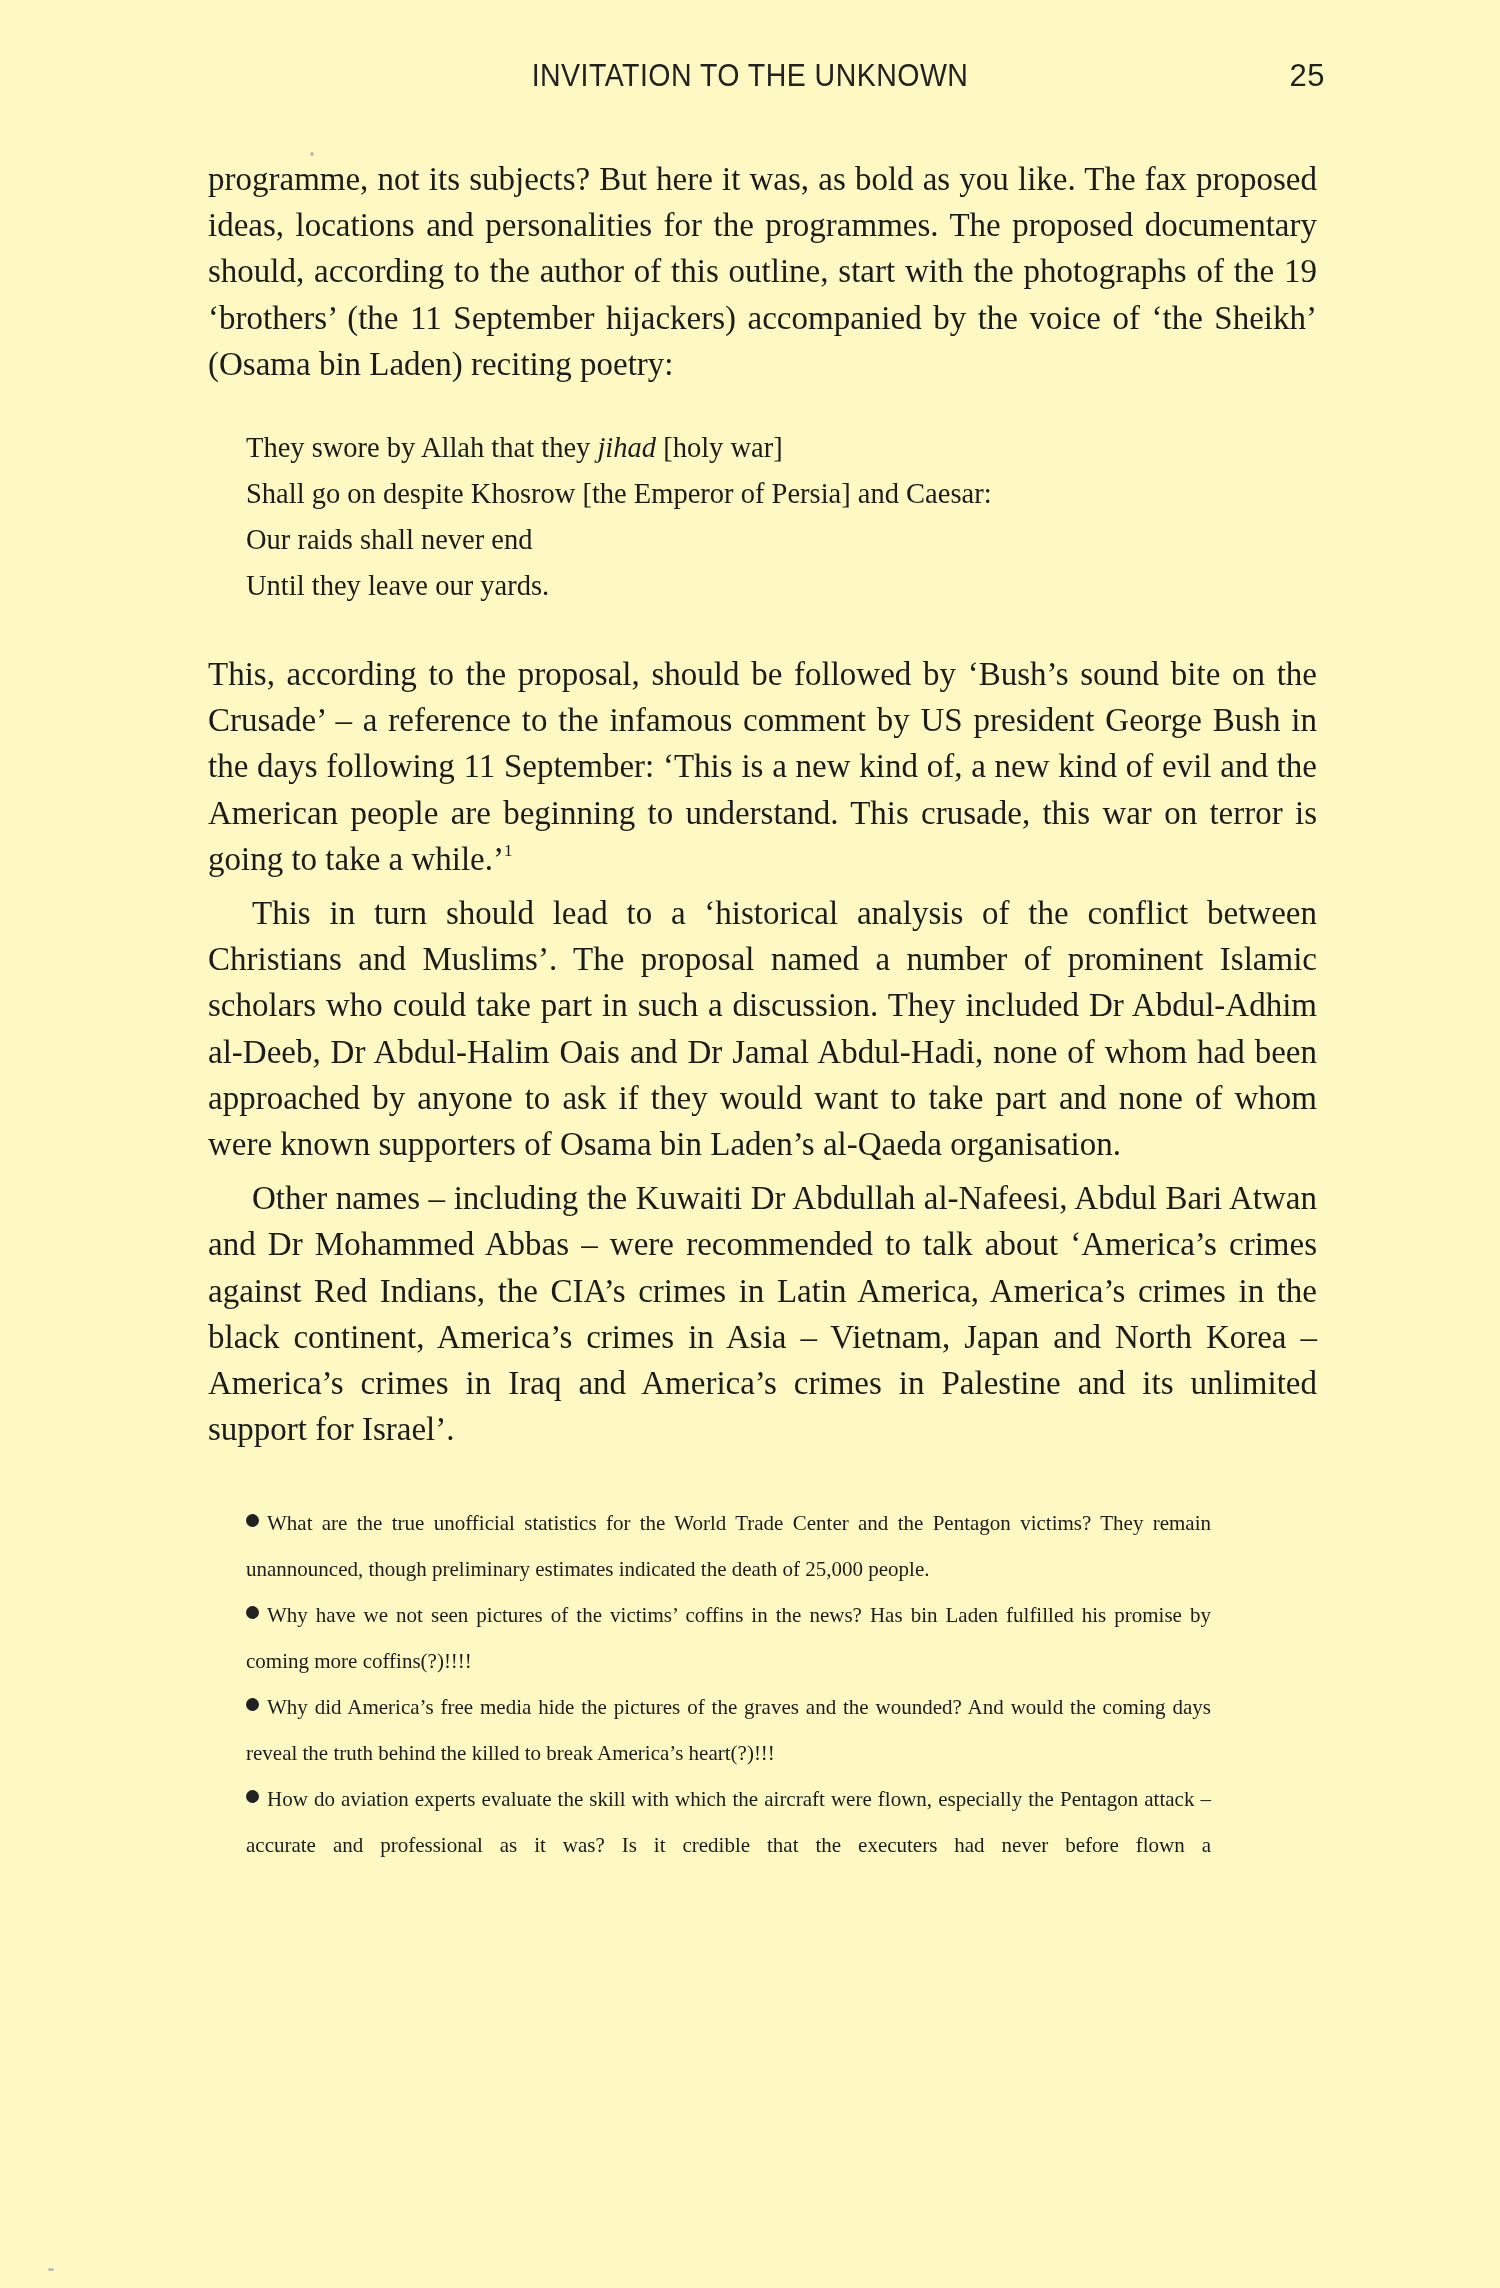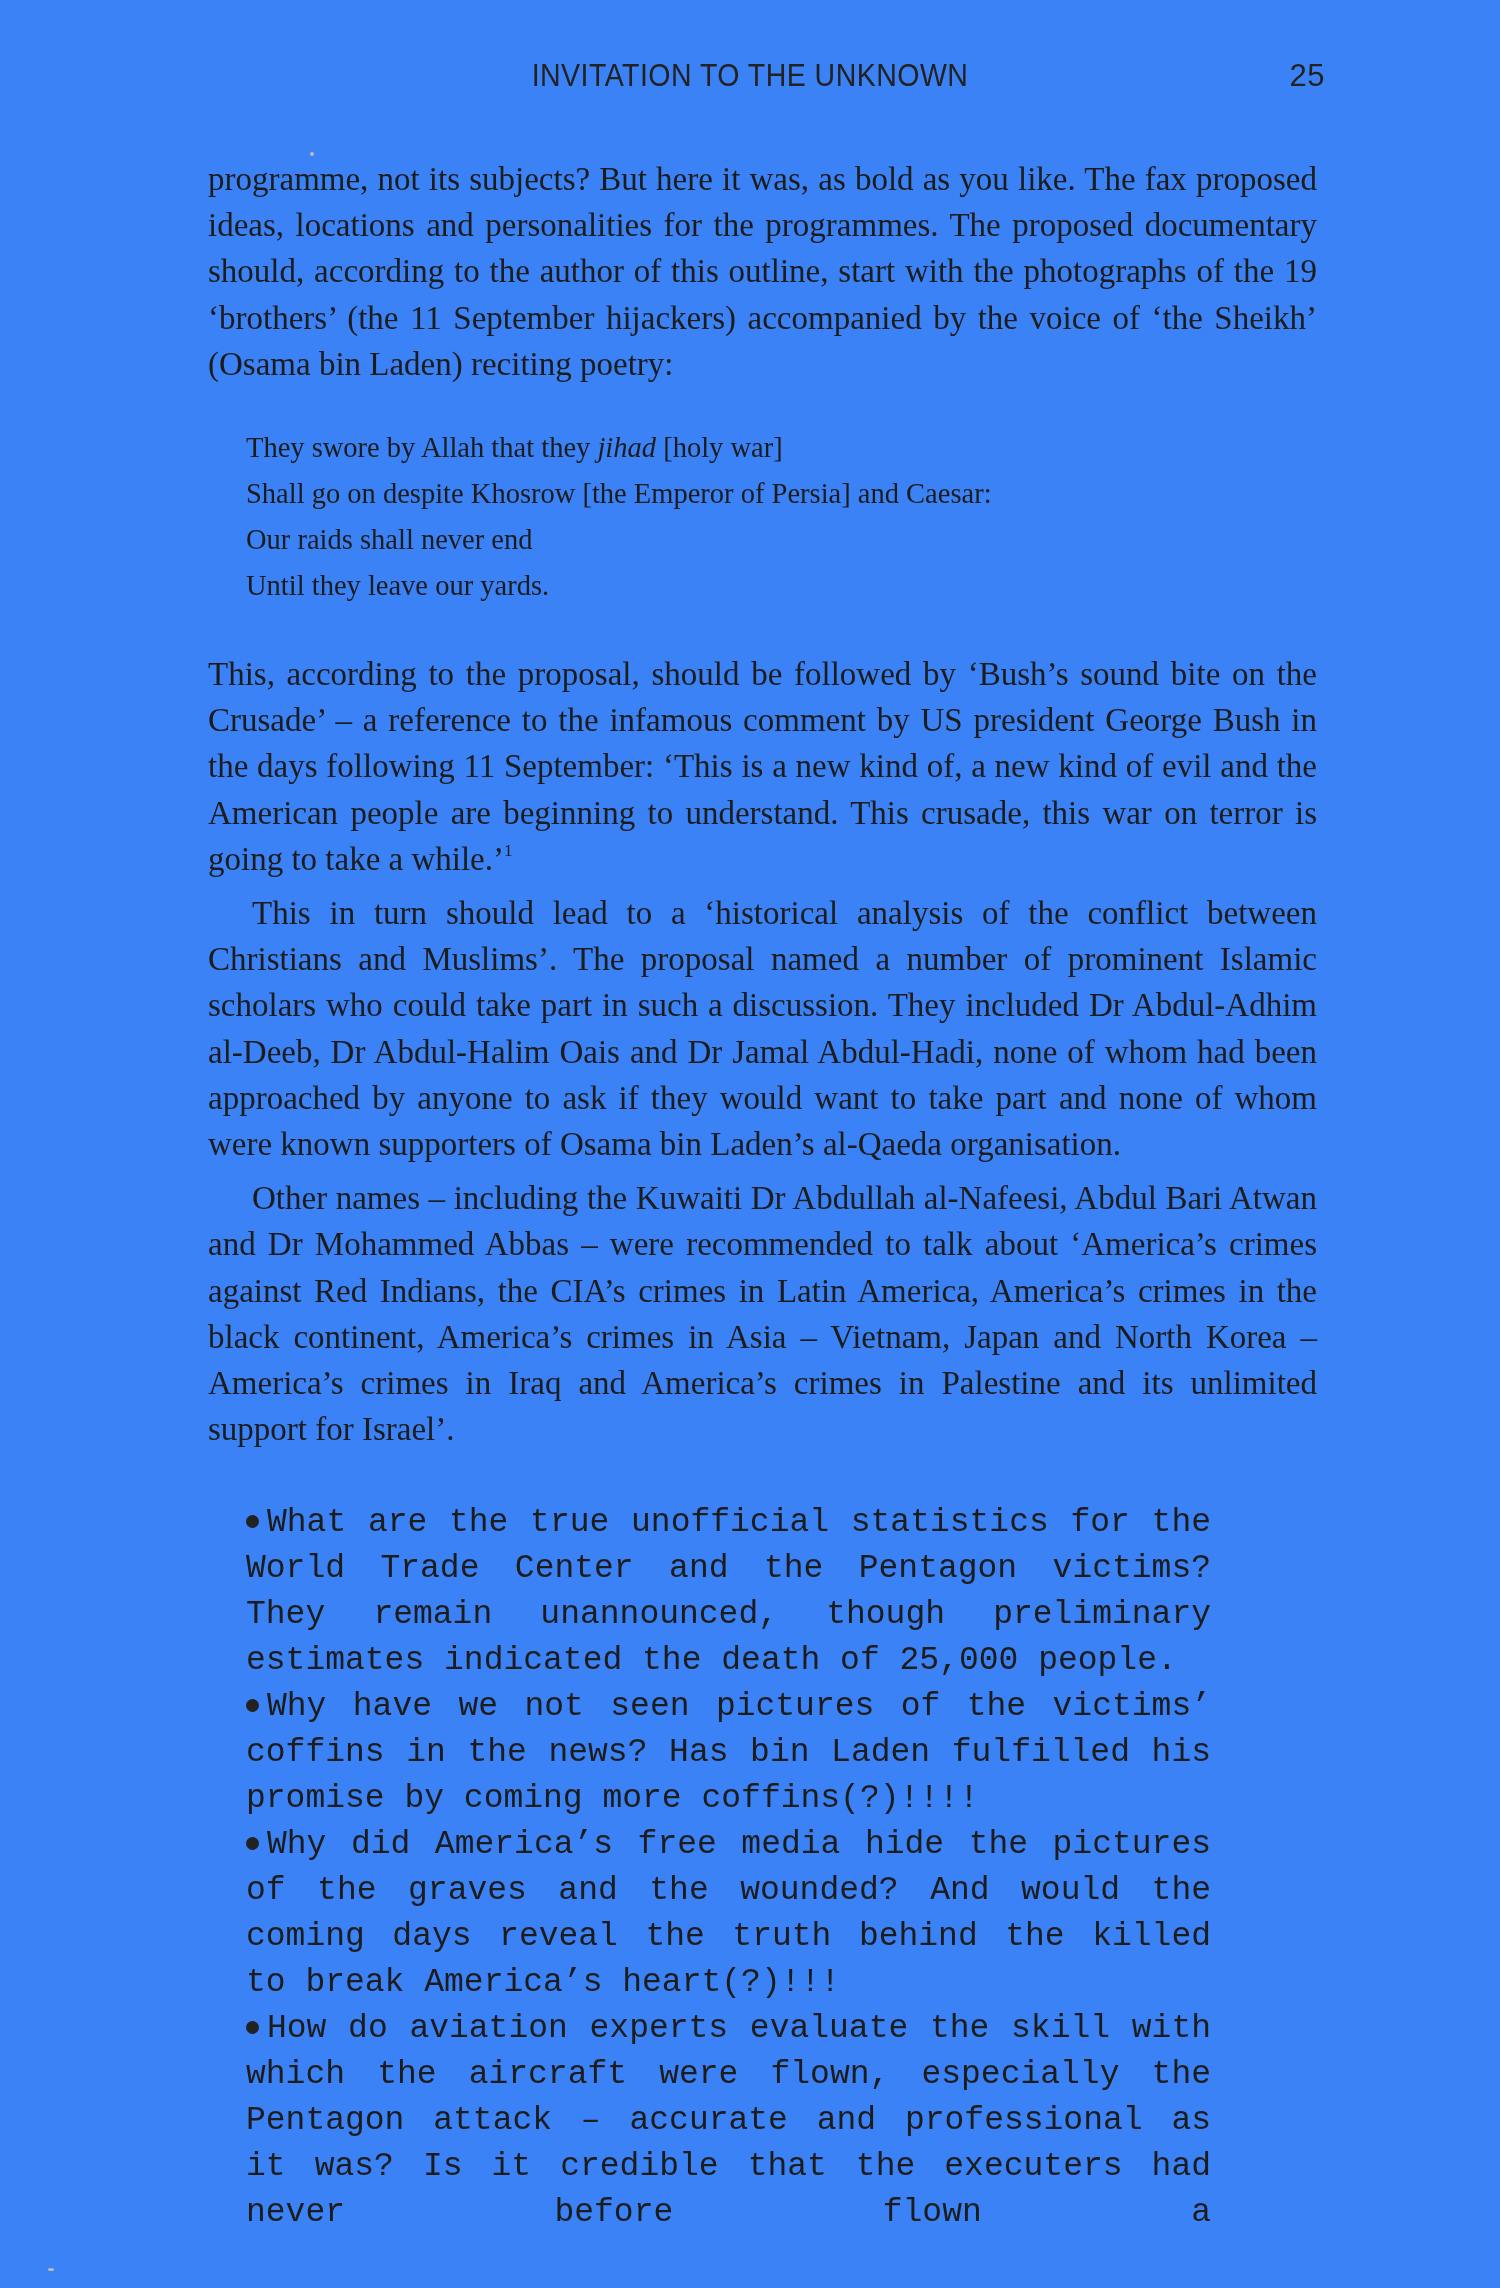--- a/index.html
+++ b/index.html
@@ -1,31 +1,31 @@
 <!DOCTYPE html>
 <html><head>
 <meta charset="utf-8">
 <style>
   html, body { margin: 0; padding: 0; background: #ffffff; }
   body { width: 1500px; height: 2288px; position: relative; overflow: hidden; color: #1a1a1a; }
-  .page { position: absolute; left: 0; top: 0; width: 1500px; height: 2288px; background: #3b82f6; }
+  .page { position: absolute; left: 0; top: 0; width: 1500px; height: 2288px; background: #fef9c3; }
   .running-head { position: absolute; top: 58px; left: 200px; width: 1125px; height: 44px;
     font-family: "Liberation Sans", sans-serif; font-size: 31px; letter-spacing: 0.5px; color: #222; }
   .running-title { position: absolute; left: 0; width: 1100px; text-align: center; top: 0; transform: scaleX(0.92); }
   .page-number { position: absolute; right: 0; top: 0; }
   .body { position: absolute; left: 200px; top: 148px; width: 1125px;
     font-family: "Liberation Serif", serif; font-size: 33px; line-height: 46.2px; color: #1c1c1c; }
   .para { margin: 8px; text-align: justify; }
   .para.indent { text-indent: 44px; }
   .para.last-line-left { text-align-last: left; }
   .poem { margin: 38px 0 42px 46px; font-size: 28.5px; line-height: 46px; }
   .poem-line { display: block; white-space: nowrap; }
   .poem em { font-style: italic; }
   sup.fn { font-size: 17px; vertical-align: 14px; line-height: 0; }
-  .bullets { margin: 48px 0 7px 46px; width: 965px; font-size: 33px; line-height: 46px; font-family: Liberation Mono, monospace; }
+  .bullets { margin: 48px 0 7px 46px; width: 965px; font-size: 21px; line-height: 46px; }
   .bullet-item { text-align: justify; margin: 0; }
   .bullet-dot { display: inline-block; width: 13px; height: 13px; border-radius: 50%; background: #222;
     margin-right: 8px; vertical-align: 3px; }
   .speck { position: absolute; background: #bbb; border-radius: 50%; }
 </style>
 </head>
 <body>
 
 <div class="page">
 

